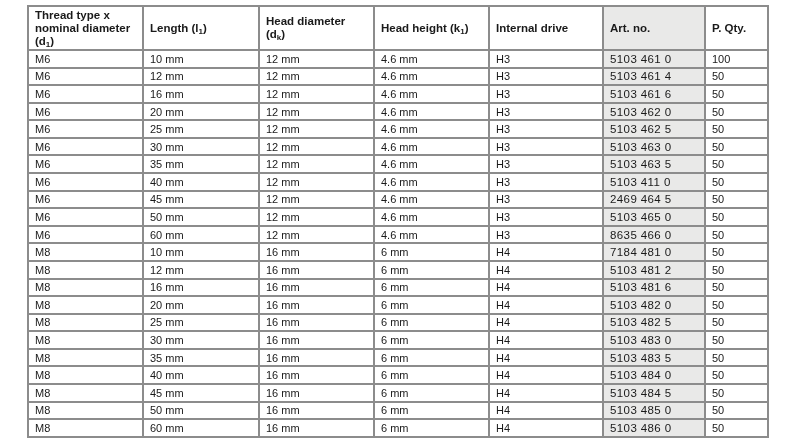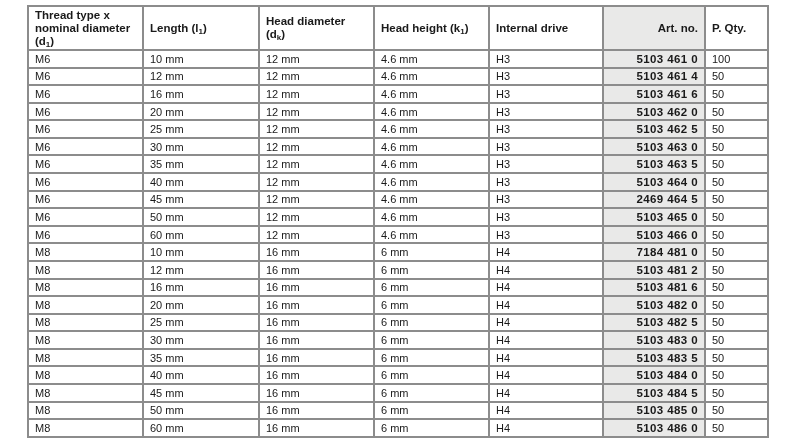--- a/index.html
+++ b/index.html
@@ -47,24 +47,23 @@
     background: #ffffff;
   }
   .hline { display: block; white-space: nowrap; }
   sub.subsc {
     font-size: 8px;
     line-height: 0;
     vertical-align: -2px;
   }
   td.art-col, th.art-col {
     background: var(--art-bg);
-    text-align: right;
   }
   td.art-col {
-    font-weight: bold;
+    font-weight: normal;
     font-size: 11.5px;
     letter-spacing: 0.4px;
   }
 </style>
 </head>
 <body>
 
 <div class="table-wrap">
   <table>
     <colgroup>
@@ -166,21 +165,21 @@
           <td>H3</td>
           <td class="art-col">5103 463 5</td>
           <td>50</td>
         </tr>
         <tr>
           <td>M6</td>
           <td>40 mm</td>
           <td>12 mm</td>
           <td>4.6 mm</td>
           <td>H3</td>
-          <td class="art-col">5103 464 0</td>
+          <td class="art-col">5103 411 0</td>
           <td>50</td>
         </tr>
         <tr>
           <td>M6</td>
           <td>45 mm</td>
           <td>12 mm</td>
           <td>4.6 mm</td>
           <td>H3</td>
           <td class="art-col">2469 464 5</td>
           <td>50</td>
@@ -193,21 +192,21 @@
           <td>H3</td>
           <td class="art-col">5103 465 0</td>
           <td>50</td>
         </tr>
         <tr>
           <td>M6</td>
           <td>60 mm</td>
           <td>12 mm</td>
           <td>4.6 mm</td>
           <td>H3</td>
-          <td class="art-col">5103 466 0</td>
+          <td class="art-col">8635 466 0</td>
           <td>50</td>
         </tr>
         <tr>
           <td>M8</td>
           <td>10 mm</td>
           <td>16 mm</td>
           <td>6 mm</td>
           <td>H4</td>
           <td class="art-col">7184 481 0</td>
           <td>50</td>

